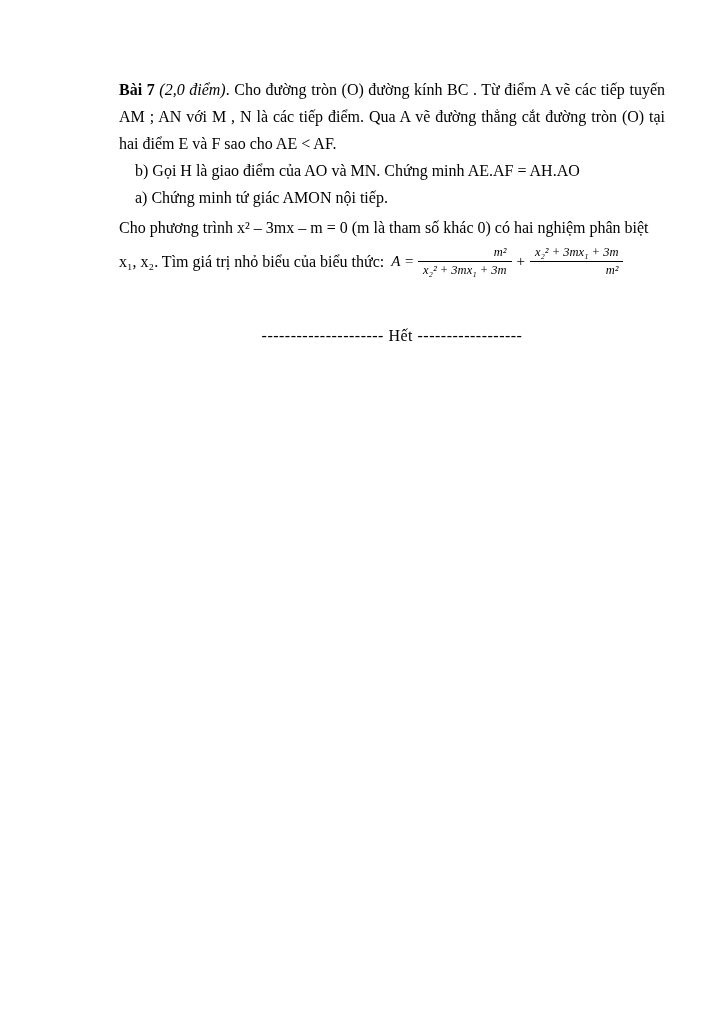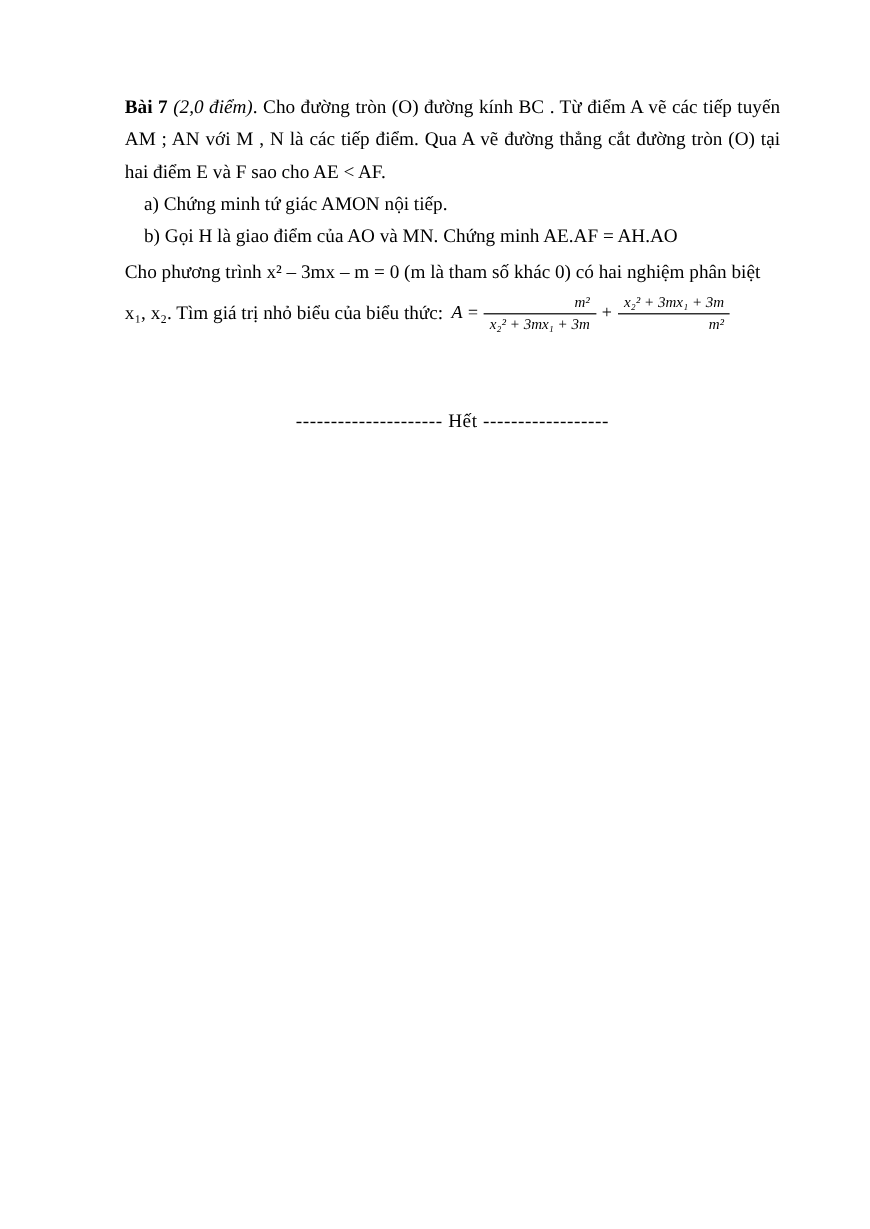--- a/index.html
+++ b/index.html
@@ -11,21 +11,21 @@
   }
   .page {
     position: relative;
     width: 725px;
     height: 1024px;
     background: #ffffff;
     overflow: hidden;
   }
   .content {
     position: absolute;
-    left: 104px;
+    left: 119px;
     top: 76px;
     width: 546px;
     font-size: 16px;
     line-height: 27px;
   }
   p { margin: 0; }
   .para-justify { text-align: justify; }
   .bold { font-weight: bold; }
   .italic { font-style: italic; }
   .sub-item { padding-left: 16px; }
@@ -50,36 +50,36 @@
   .frac {
     display: inline-block;
     text-align: right;
     vertical-align: middle;
     font-size: 12.5px;
     line-height: 15px;
   }
   .frac .num { display: block; padding: 0 5px 1px 5px; }
   .frac .den { display: block; border-top: 1px solid #000; padding: 1px 5px 0 5px; }
   .end-marker {
-    margin-top: 60px;
+    margin-top: 44px;
     text-align: center;
     letter-spacing: 0.5px;
   }
 </style>
 </head>
 <body>
 
 <div class="page">
   <div class="content">
 
     <p class="para-justify"><b class="bold">Bài 7</b> <i class="italic">(2,0 điểm)</i><span>. Cho đường tròn (O) đường kính BC . Từ điểm A vẽ các tiếp tuyến AM ; AN với M , N là các tiếp điểm. Qua A vẽ đường thẳng cắt đường tròn (O) tại hai điểm E và F sao cho AE &lt; AF.</span></p>
 
+    <p class="sub-item">b) Gọi H là giao điểm của AO và MN. Chứng minh AE.AF = AH.AO</p>
+
     <p class="sub-item">a) Chứng minh tứ giác AMON nội tiếp.</p>
-
-    <p class="sub-item">b) Gọi H là giao điểm của AO và MN. Chứng minh AE.AF = AH.AO</p>
 
 
     <p class="bai8-body">Cho phương trình x² – 3mx – m = 0 (m là tham số khác 0) có hai nghiệm phân biệt</p>
 
     <div class="formula-line">
       <span class="formula-lead">x₁, x₂. Tìm giá trị nhỏ biểu của biểu thức:</span>
       <span class="math">
         <span class="lhs">A =</span>
         <span class="frac">
             <span class="num">m²</span>

